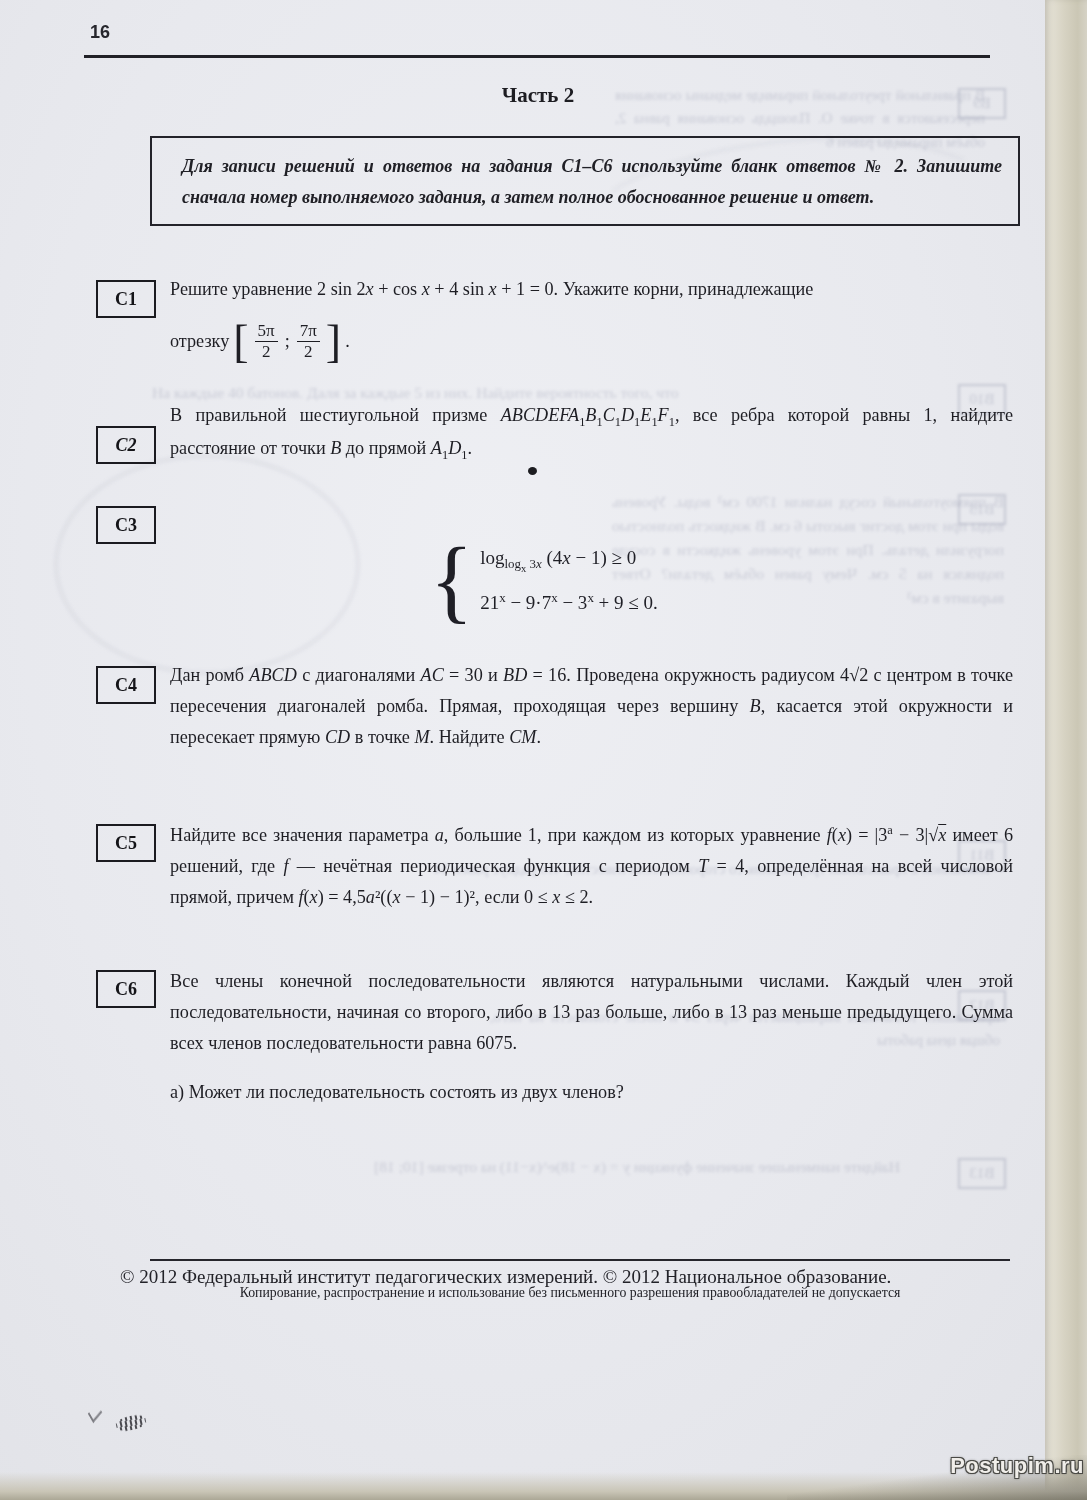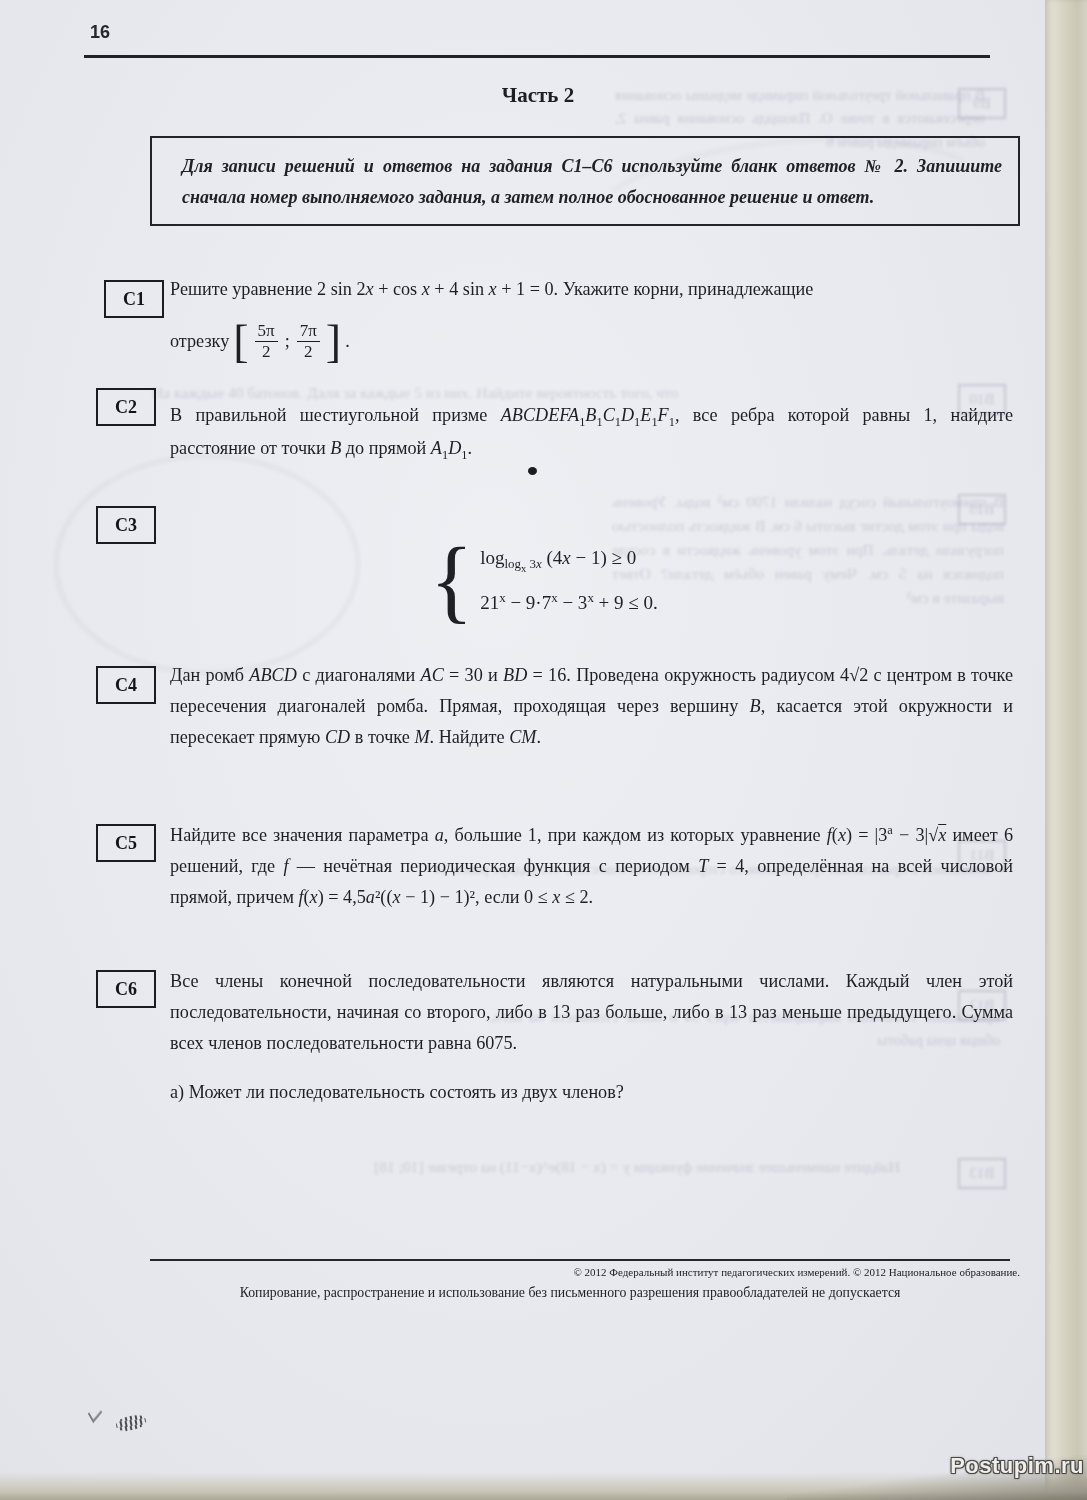--- a/index.html
+++ b/index.html
@@ -46,21 +46,21 @@
   .frac .den{display:block;padding-top:1px;}
   .fsep{margin:0 2px;}
 
   
   .system{position:absolute;left:430px;top:540px;display:flex;align-items:center;}
   .brace{font-size:90px;line-height:.9;font-weight:400;margin-right:7px;transform:scaleY(1.03);}
   .sys-rows{display:flex;flex-direction:column;gap:16px;font-size:19px;}
 
   
   .footer-rule{position:absolute;left:150px;top:1259px;width:860px;height:2px;background:#26262c;}
-  .footer-l1{position:absolute;left:120px;top:1266px;width:900px;text-align:right;font-size:11px;color:#222228;}
+  .footer-l1{position:absolute;left:120px;top:1266px;width:900px;text-align:left;font-size:19px;color:#222228;}
   .footer-l2{position:absolute;left:120px;top:1285px;width:900px;text-align:center;font-size:13.8px;color:#222228;}
 
   
   .watermark{position:absolute;right:3px;top:1453px;z-index:6;
         font:bold 22px "Liberation Sans",sans-serif;color:#f0eeea;letter-spacing:.5px;
         text-shadow:-1px -1px 0 #4a4a46,1px -1px 0 #4a4a46,-1px 1px 0 #4a4a46,1px 1px 0 #4a4a46,0 0 3px #33332f;}
 
   
   .bleed{position:absolute;color:#7d819b;opacity:.3;filter:blur(1.6px);line-height:1.55;text-align:justify;}
   .mirror{transform:scaleX(-1);}
@@ -103,41 +103,41 @@
 
   <div class="artifact-ellipse" style="left:55px;top:455px;width:300px;height:215px;"></div>
   <div class="artifact-ellipse" style="left:580px;top:140px;width:420px;height:150px;border-color:transparent;border-top-color:rgba(115,120,140,.14);transform:rotate(-5deg);"></div>
 
   <div class="header-num">16</div>
   <div class="header-rule"></div>
   <div class="part-title">Часть 2</div>
 
   <div class="instruction">Для записи решений и ответов на задания С1–С6 используйте бланк ответов № 2. Запишите сначала номер выполняемого задания, а затем полное обоснованное решение и ответ.</div>
 
-  <div class="plabel" style="top:280px;margin-left:8px;">С1</div>
+  <div class="plabel" style="top:280px;">С1</div>
   <div class="problem" style="top:274px;">
     <div>Решите уравнение  2 sin 2<i>x</i> + cos <i>x</i> + 4 sin <i>x</i> + 1 = 0.  Укажите корни, принадлежащие</div>
     <div class="fracline">
       <span>отрезку</span>
       <span class="bigbracket">[</span>
       <span class="frac">
         <span class="num">5π</span>
         <span class="den">2</span>
       </span>
       <span class="fsep">;</span>
       <span class="frac">
         <span class="num">7π</span>
         <span class="den">2</span>
       </span>
       <span class="bigbracket">]</span>
       <span>.</span>
     </div>
   </div>
 
-  <div class="plabel" style="top:388px;">С2</div>
+  <div class="plabel" style="top:426px;font-style:italic;">С2</div>
   <div class="problem" style="top:400px;">В правильной шестиугольной призме <i>ABCDEFA</i><sub>1</sub><i>B</i><sub>1</sub><i>C</i><sub>1</sub><i>D</i><sub>1</sub><i>E</i><sub>1</sub><i>F</i><sub>1</sub>, все ребра которой равны 1, найдите расстояние от точки <i>B</i> до прямой <i>A</i><sub>1</sub><i>D</i><sub>1</sub>.</div>
   <div class="dot"></div>
 
   <div class="plabel" style="top:506px;">С3</div>
   <div class="system">
     <span class="brace">{</span>
     <span class="sys-rows">
       <span>log<sub>log<sub>x</sub> 3<i>x</i></sub> (4<i>x</i> − 1) ≥ 0</span>
       <span>21<sup>x</sup> − 9·7<sup>x</sup> − 3<sup>x</sup> + 9 ≤ 0.</span>
     </span>

